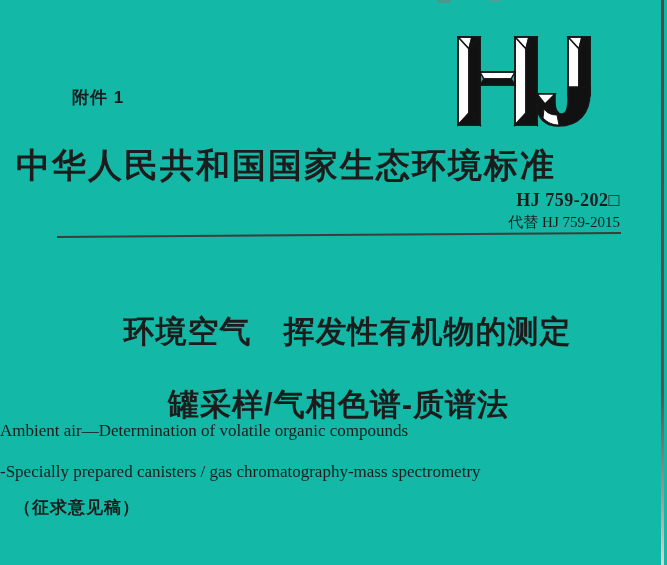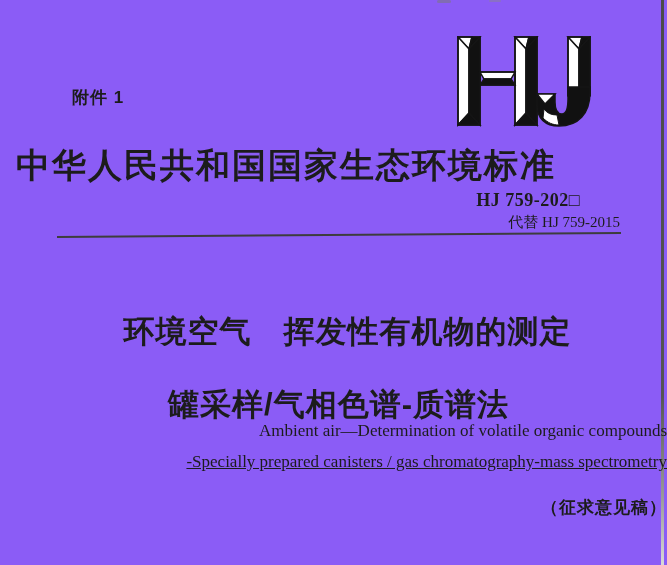--- a/index.html
+++ b/index.html
@@ -4,21 +4,21 @@
 <style>
   html, body {
     margin: 0;
     padding: 0;
     background: #ffffff;
   }
   #page {
     position: relative;
     width: 667px;
     height: 565px;
-    background: #8b5cf6;
+    background: #14b8a6;
     color: #1c1c1c;
     overflow: hidden;
     font-family: "Liberation Sans", sans-serif;
   }
   .attachment-label {
     position: absolute;
     left: 72px;
     top: 86px;
     font-family: "Liberation Sans", "DejaVu Sans", sans-serif;
     font-weight: bold;
@@ -41,20 +41,21 @@
     font-family: "Liberation Serif", "DejaVu Serif", serif;
     font-weight: bold;
     font-size: 34px;
     letter-spacing: 2px;
     white-space: nowrap;
   }
   .code-block {
     position: absolute;
     right: 47px;
     top: 190px;
+    text-align: right;
     font-family: "Liberation Serif", "DejaVu Serif", serif;
   }
   .standard-code {
     font-size: 18px;
     font-weight: bold;
     letter-spacing: 0.5px;
     line-height: 21px;
   }
   .replaces-note {
     font-size: 15px;
@@ -81,33 +82,33 @@
     font-size: 31px;
     letter-spacing: 1px;
     white-space: nowrap;
   }
   .title-cn-1 { top: 311px; padding-left: 28px; }
   .title-cn-2 { top: 359px; left: 10px; margin-top: 25px; }
   .title-en {
     position: absolute;
     left: 0;
     right: 0;
-    text-align: right;
+    text-align: left;
     font-family: "Liberation Serif", "DejaVu Serif", serif;
     font-size: 17px;
     white-space: nowrap;
   }
   .title-en-1 { top: 421px; }
-  .title-en-2 { top: 452px; text-decoration: underline; }
+  .title-en-2 { top: 462px; }
   .stage-note {
     position: absolute;
     left: 14px;
     right: 0;
     top: 496px;
-    text-align: right;
+    text-align: left;
     font-family: "Liberation Sans", "DejaVu Sans", sans-serif;
     font-weight: bold;
     font-size: 17px;
     letter-spacing: 1px;
   }
   .scan-edge-line {
     position: absolute;
     left: 661px;
     top: 0;
     width: 3px;

